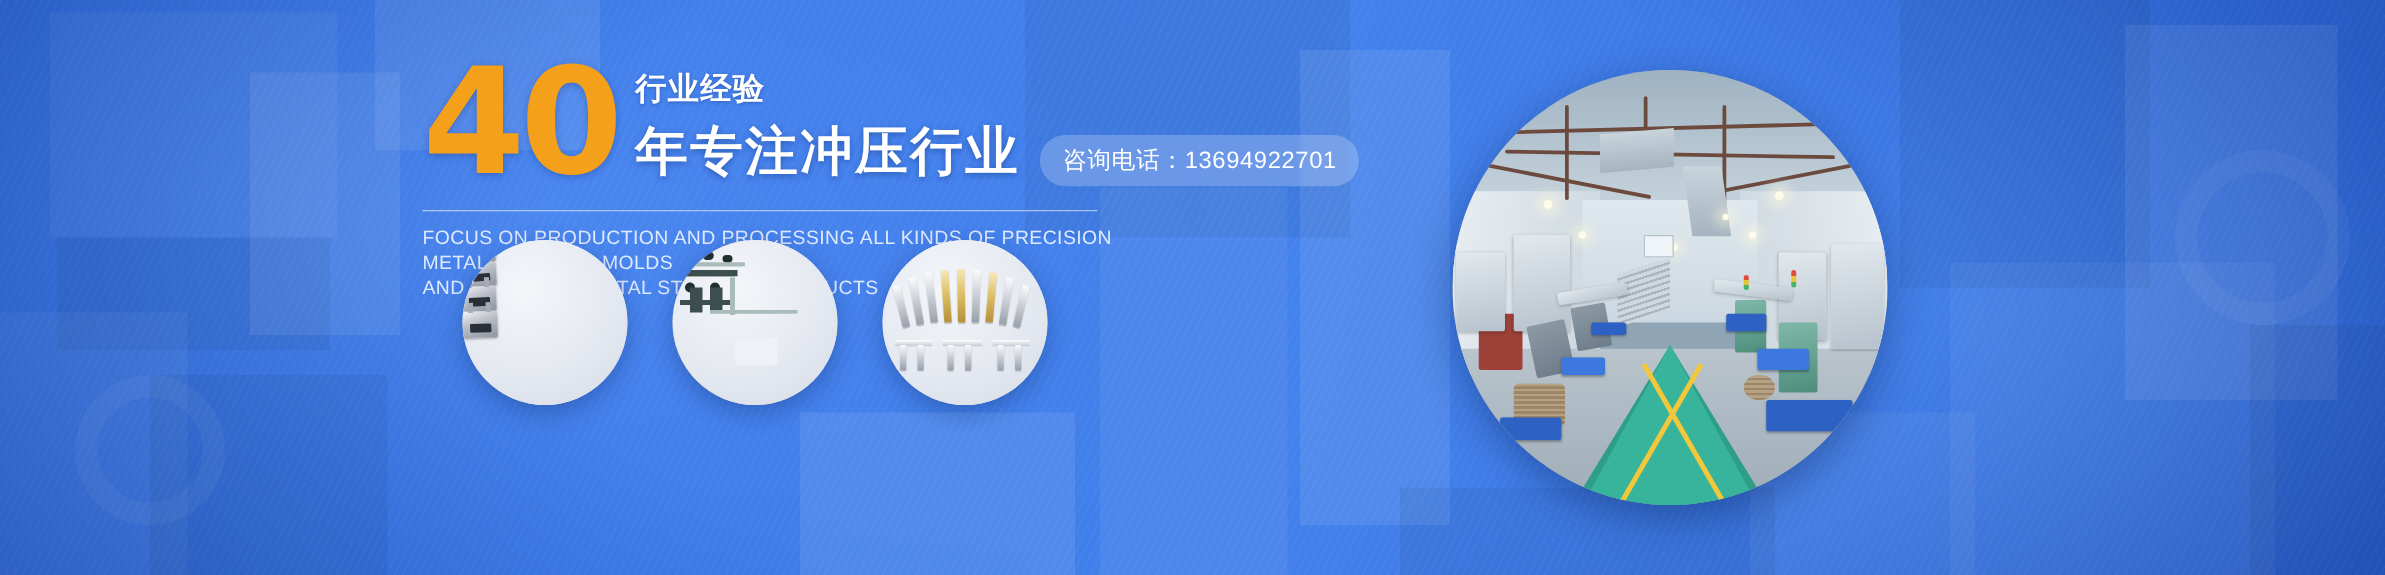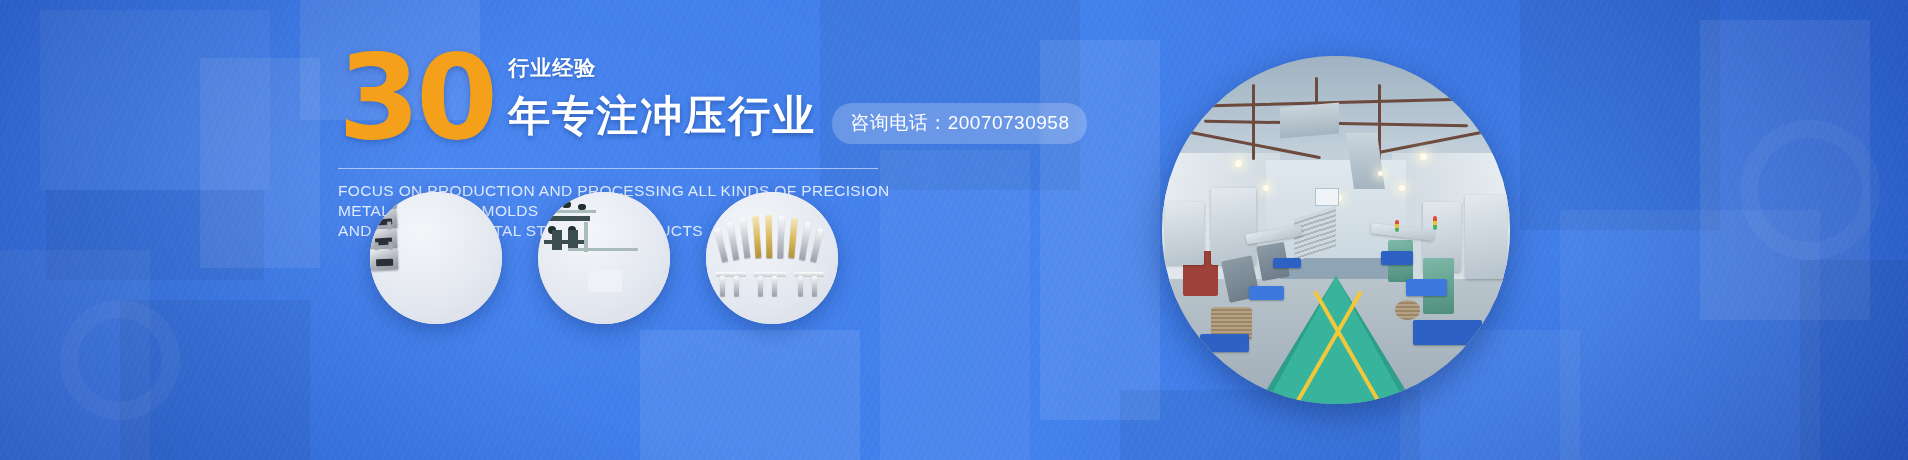--- a/index.html
+++ b/index.html
@@ -55,21 +55,21 @@
   }
 
   .headline-right { margin-left:14px; padding-top:14px; }
 
   .line-cn-sm {
     display:flex; align-items:baseline; white-space:nowrap;
   }
   .cn-exp {
     font-family:Liberation Mono, monospace;
     font-weight:700;
-    font-size:21px;
+    font-size:25px;
     color:#ffffff;
     letter-spacing:1px;
     text-shadow:0 1px 3px rgba(0,30,90,0.35);
   }
   .en-head {
     font-size:25px;
     color:#e9f1ff;
     letter-spacing:0.6px;
     margin-left:10px;
     font-weight:400;
@@ -232,31 +232,31 @@
     <div class="gh d" style="left:1120px; top:390px; width:300px; height:70px;"></div>
   </div>
 
   <div class="stripes"></div>
   <div class="vignette"></div>
 
   <div class="copy">
 
     <div class="headline-row">
 
-      <div class="big-num">30</div>
+      <div class="big-num">40</div>
 
       <div class="headline-right">
 
         <div class="line-cn-sm">
           <span class="cn-exp">行业经验</span>
         </div>
 
         <div class="line-cn-big">
           <span class="cn-main">年专注冲压行业</span>
-          <span class="phone-pill">咨询电话：20070730958</span>
+          <span class="phone-pill">咨询电话：13694922701</span>
         </div>
 
       </div>
     </div>
 
     <div class="divider"></div>
 
     <div class="sub-en">
       <div>FOCUS ON PRODUCTION AND PROCESSING ALL KINDS OF PRECISION METAL STAMPING MOLDS</div>
       <div>AND PRECISION METAL STAMPING PRODUCTS</div>

